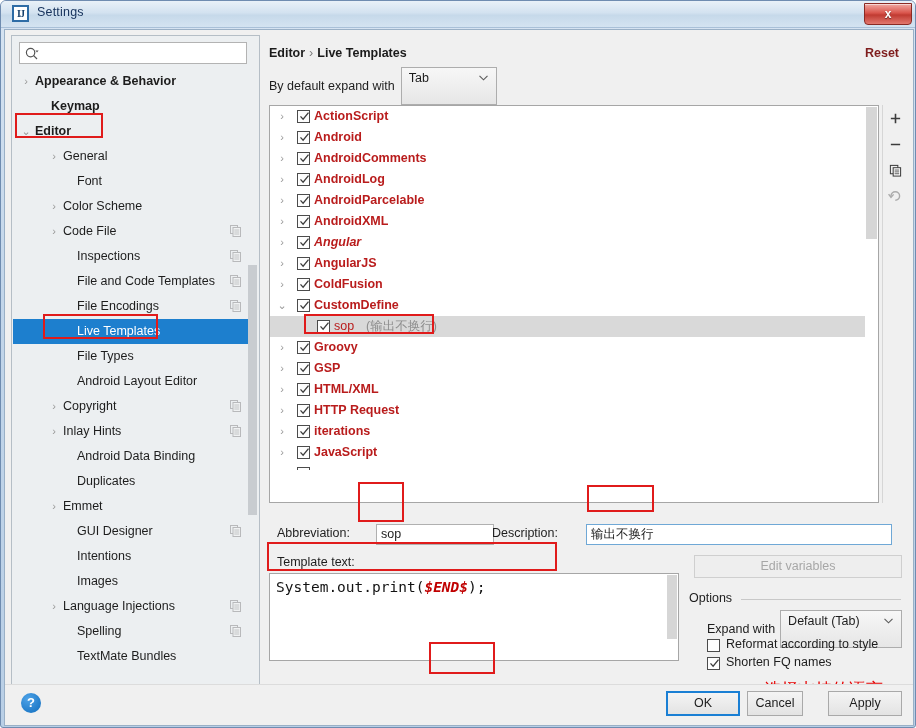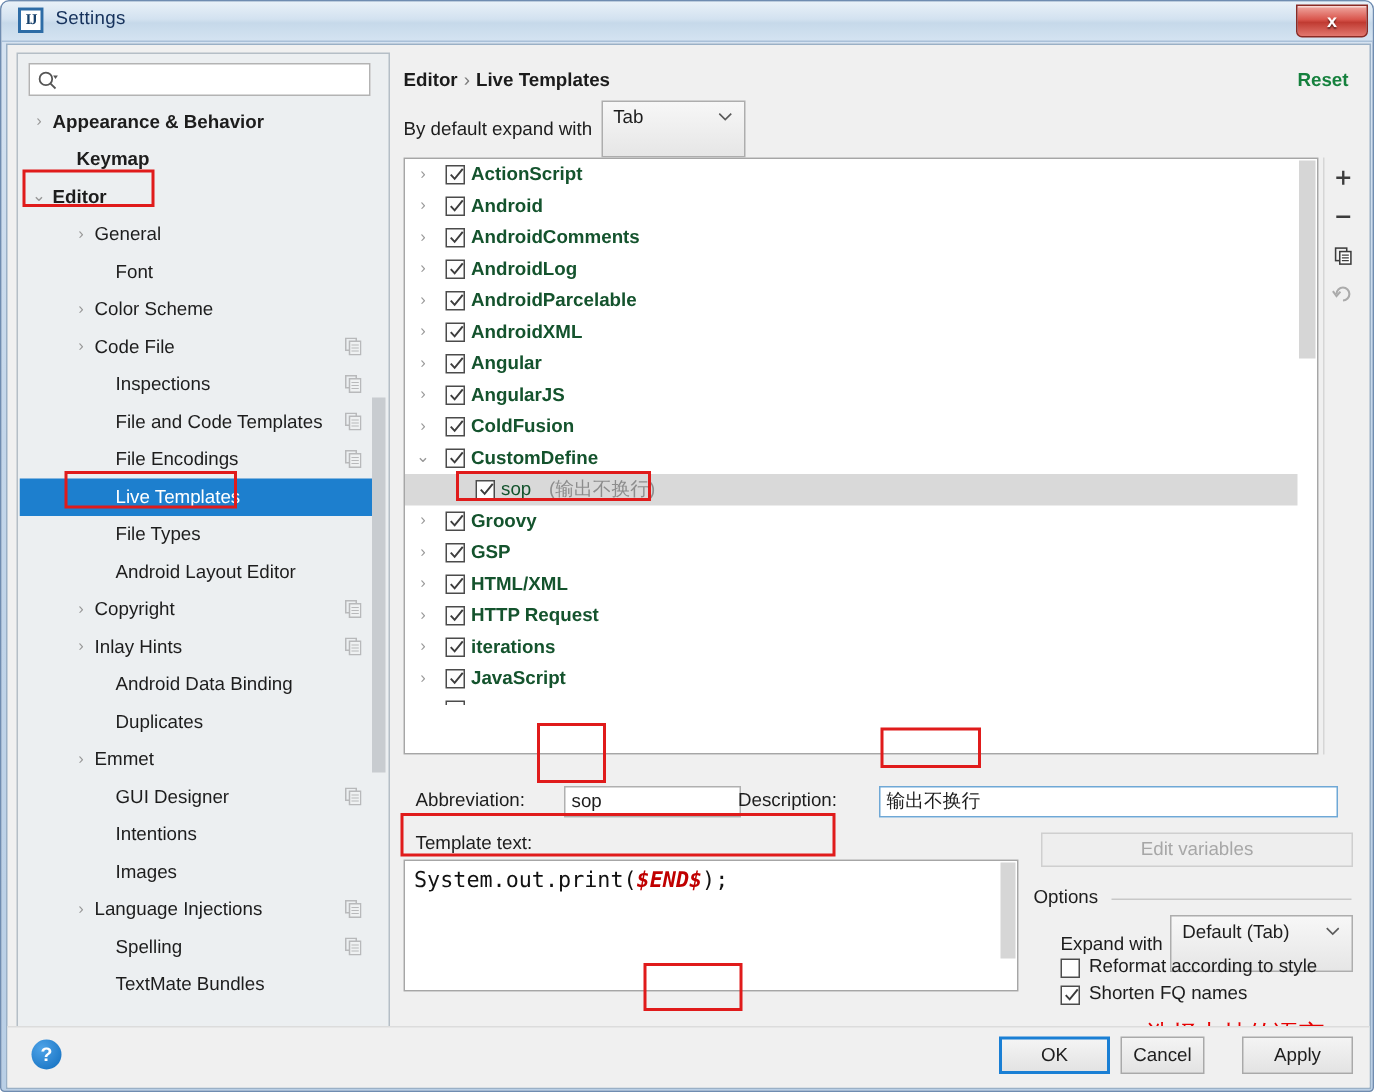--- a/index.html
+++ b/index.html
@@ -146,21 +146,21 @@
     position: absolute; left: 259px; top: 5px;
     width: 645px; height: 650px;
   }
   #breadcrumb {
     position: absolute; left: 5px; top: 11px;
     font-size: 12.5px; font-weight: bold; color: #1b1b1b;
   }
   #breadcrumb .sep { color: #7b7b7b; font-weight: normal; padding: 0 4px; }
   #reset-link {
     position: absolute; right: 10px; top: 11px;
-    font-size: 12.5px; font-weight: bold; color: #15803d;
+    font-size: 12.5px; font-weight: bold; color: #7f1d1d;
     cursor: pointer;
   }
   #expand-row {
     position: absolute; left: 5px; top: 40px;
     height: 22px;
     display: flex; align-items: center;
   }
   #expand-label { font-size: 12.5px; color: #1d1d1d; margin-right: 6px; }
   .combo {
     box-sizing: border-box;
@@ -204,21 +204,21 @@
   .tmpl-row .cb {
     position: absolute; top: 4px;
     width: 13px; height: 13px;
     box-sizing: border-box;
     background: #fdfdfd;
     border: 1px solid #4b4b4b;
   }
   .tmpl-row .cb svg { position: absolute; left: 1px; top: 0px; }
   .tmpl-row .name {
     position: absolute; top: 0;
-    font-weight: bold; color: #14532d;
+    font-weight: bold; color: #b91c1c;
   }
   .tmpl-row.leaf .name { font-weight: normal; }
   .tmpl-row .desc { color: #8d8d8d; font-weight: normal; }
   #tmpl-scroll-track {
     position: absolute; right: 0px; top: 0px;
     width: 13px; height: 396px;
     background: #ffffff;
   }
   #tmpl-scroll-thumb {
     position: absolute; right: 1px; top: 1px;
@@ -637,21 +637,21 @@
               </span>
               <span class="name" style="left:44px;">AndroidXML</span>
             </div>
             <div class="tmpl-row">
               <span class="arrow">›</span>
               <span class="cb" style="left:27px;">
                 <svg width="11" height="11" viewBox="0 0 11 11">
                   <path d="M1.5 5.4 L4.1 8.2 L9.5 1.6" fill="none" stroke="#3c3c3c" stroke-width="1.3"></path>
                 </svg>
               </span>
-              <span class="name" style="left:44px;">Angular</span>
+              <span class="name" style="left:44px;font-style:italic;">Angular</span>
             </div>
             <div class="tmpl-row">
               <span class="arrow">›</span>
               <span class="cb" style="left:27px;">
                 <svg width="11" height="11" viewBox="0 0 11 11">
                   <path d="M1.5 5.4 L4.1 8.2 L9.5 1.6" fill="none" stroke="#3c3c3c" stroke-width="1.3"></path>
                 </svg>
               </span>
               <span class="name" style="left:44px;">AngularJS</span>
             </div>

